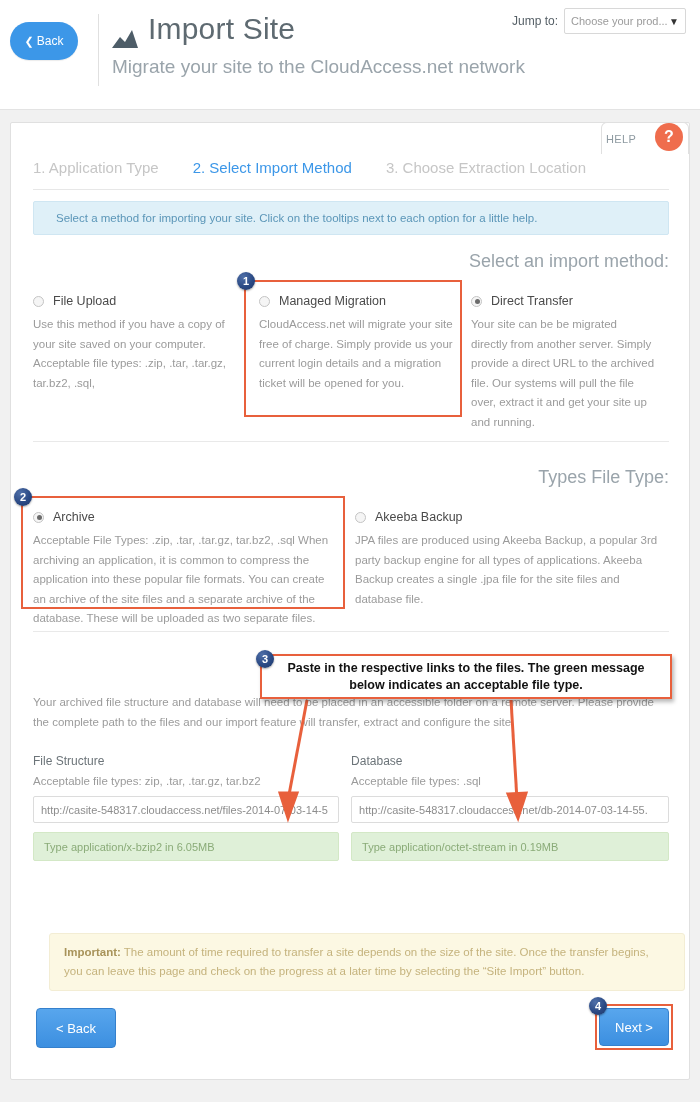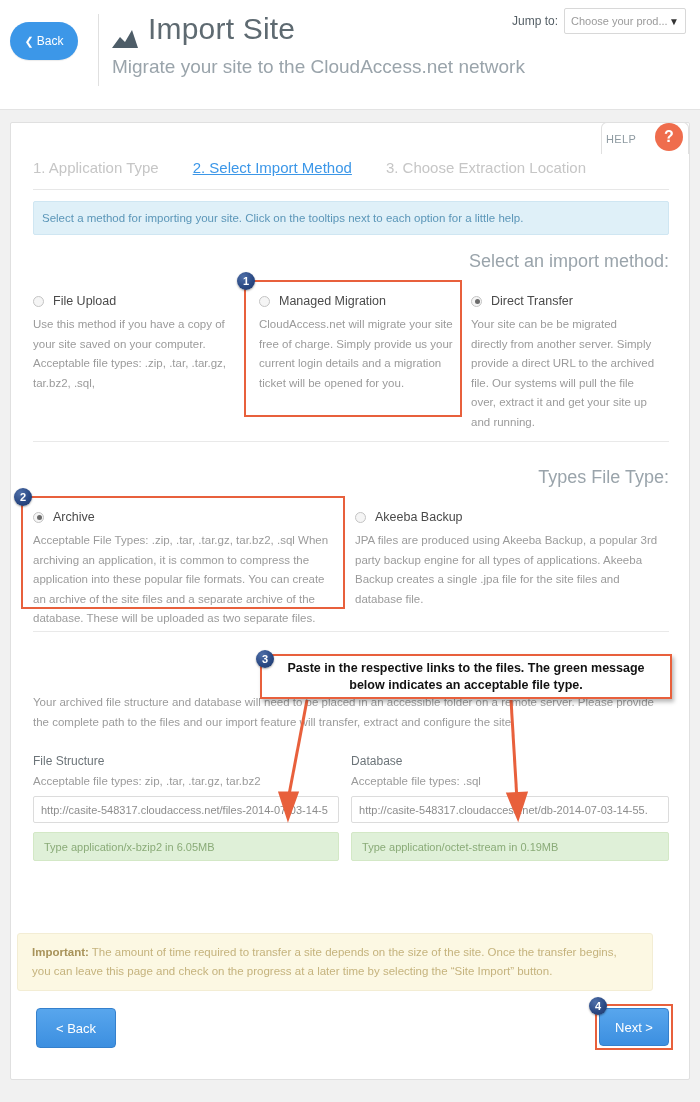--- a/index.html
+++ b/index.html
@@ -92,30 +92,30 @@
   }
 
   .steps {
     position: absolute; left: 22px; top: 36px; width: 636px;
     border-bottom: 1px solid #e7e7e7;
     padding-bottom: 13px;
     display: flex; gap: 34px;
     font-size: 15px; font-weight: 300;
   }
   .step { color: #c6c6c6; cursor: pointer; white-space: nowrap; }
-  .step.active { color: #3c97e8; font-weight: 400; text-decoration: underline; }
+  .step.active { color: #3c97e8; font-weight: 400; }
 
   .info-bar {
     position: absolute; left: 22px; top: 78px;
     width: 636px; height: 34px;
     background: #dff0f8;
     border: 1px solid #cfe6f2;
     border-radius: 2px;
     display: flex; align-items: center;
-    padding: 0 8px;
+    padding: 0 22px;
     font-size: 11.5px; color: #5b96b8;
   }
 
   .section-title {
     font-size: 18px; color: #9aa4ab; font-weight: 300; text-align: right;
   }
   .divider-line {
     position: absolute; left: 22px; width: 636px; height: 1px; background: #e9e9e9;
   }
 
@@ -189,21 +189,21 @@
   }
   .ok-msg {
     margin-top: 9px;
     width: 100%; height: 29px;
     background: #dff0d8; border: 1px solid #d3e8c6; border-radius: 2px;
     display: flex; align-items: center; padding: 0 10px;
     font-size: 11px; color: #8aab78;
   }
 
   .important-box {
-    position: absolute; left: 6px; top: 810px; width: 636px; height: 58px;
+    position: absolute; left: 38px; top: 810px; width: 636px; height: 58px;
     background: #fcf8e3; border: 1px solid #f3edd4; border-radius: 3px;
     padding: 9px 14px;
     font-size: 11.5px; color: #c5b37d; line-height: 19px;
   }
   .important-box b { color: #a8935a; }
 
   .btn-blue {
     background: linear-gradient(#58a6ed, #3c8fe0);
     border: 1px solid #3580cc;
     border-radius: 4px;

